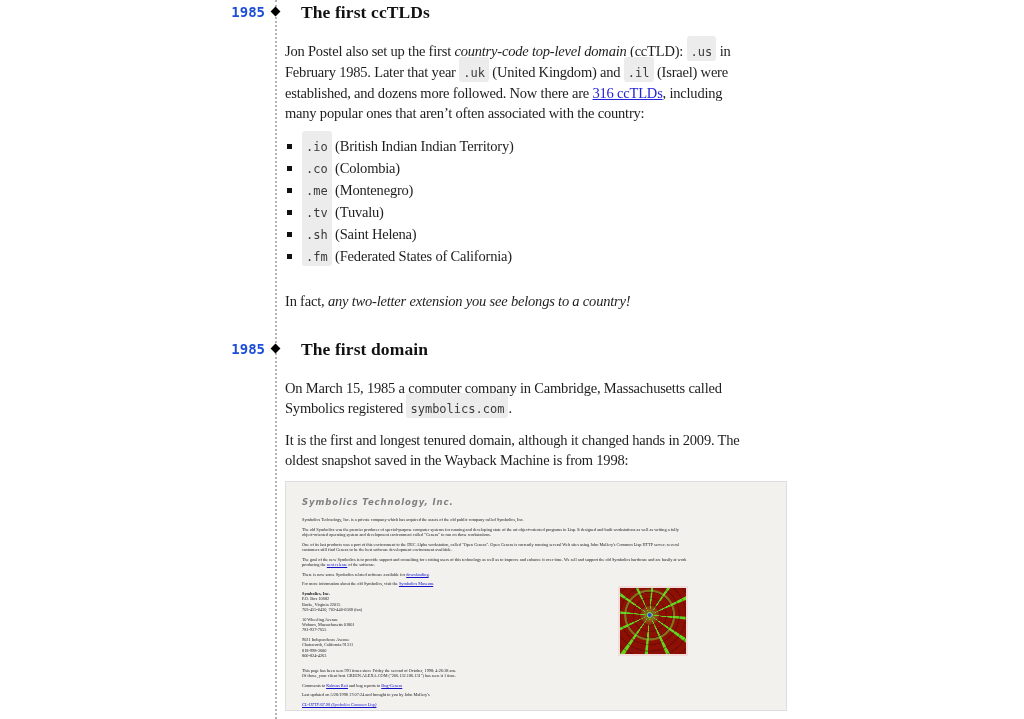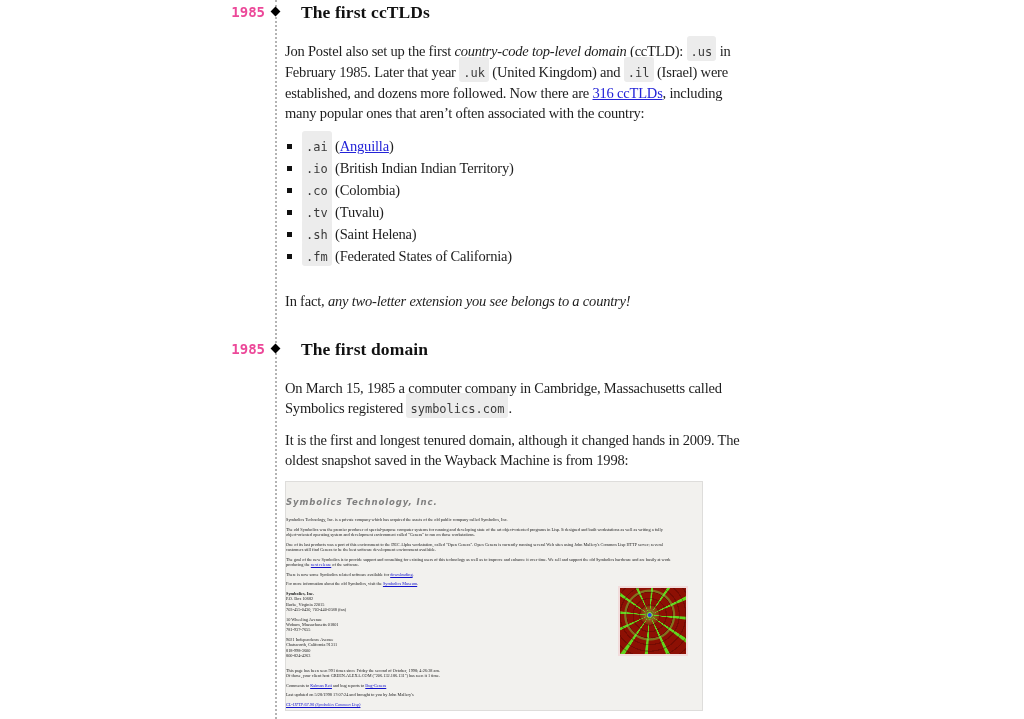--- a/index.html
+++ b/index.html
@@ -10,21 +10,21 @@
   }
   .timeline-line{
     position:absolute;left:275px;top:0;height:719px;width:0;
     border-left:2px dotted var(--timeline_dots,#b3b3b3);
   }
   .entry{position:absolute;left:285px;width:455px;}
   .entry-1{top:2px;}
   .entry-2{top:339px;}
   .year{
     position:absolute;right:100%;margin-right:20px;top:2px;
-    font-family:"DejaVu Sans Mono", monospace;font-weight:bold;font-size:14px;color:#ec4899;
+    font-family:"DejaVu Sans Mono", monospace;font-weight:bold;font-size:14px;color:#1d4ed8;
     white-space:nowrap;
   }
   .diamond{
     position:absolute;left:-13px;top:6px;width:7px;height:7px;
     background:#000;transform:rotate(45deg);
   }
   h2{
     margin:0 0 18px 16px;font-size:17.5px;font-weight:bold;color:#111;
     font-family:"Liberation Serif", serif;letter-spacing:.1px;
   }
@@ -39,23 +39,23 @@
     padding:9px 4px 2px;border-radius:3px;
   }
   ul.cctld-list{list-style:none;margin:13px 0 10px 0;padding:0 0 0 17px;}
   ul.cctld-list li{position:relative;font-size:14.5px;line-height:21px;letter-spacing:-0.2px;}
   ul.cctld-list li::before{
     content:"";position:absolute;left:-15px;top:8px;width:4.5px;height:4.5px;background:#111;
   }
   .outro{margin-top:23px;}
   
   .shot{
-    position:relative;margin-top:9px;width:418px;height:230px;box-sizing:border-box;
+    position:relative;margin-top:9px;width:502px;height:230px;box-sizing:border-box;
     background:var(--shot_bg,#f2f1ee);border:1px solid var(--shot_border,#dedddb);
-    padding:13px 0;overflow:hidden;cursor:pointer;
+    padding:13px 16px;overflow:hidden;cursor:pointer;
   }
   .shot-logo{
     font-family:"DejaVu Sans", sans-serif;font-style:italic;font-weight:600;
     font-size:8.5px;letter-spacing:0.9px;color:var(--logo_gray,#7f7f7f);margin:2px 0 10px 0;
   }
   .sp{
     font-family:"Liberation Serif", serif;font-size:4.3px;line-height:5.4px;
     color:#1a1a1a;margin:0 0 4.2px 0;letter-spacing:0;width:385px;
   }
   .sp:nth-child(10){margin-top:9px;}  
@@ -76,23 +76,23 @@
 <body>
 
 <div class="timeline-line"></div>
 
 <section class="entry entry-1">
   <div class="year">1985</div>
   <div class="diamond"></div>
   <h2>The first ccTLDs</h2>
   <p><span>Jon Postel also set up the first </span><span class="seg-em">country-code top-level domain</span><span> (ccTLD): </span><span class="seg-code">.us</span><span> in February 1985. Later that year </span><span class="seg-code">.uk</span><span> (United Kingdom) and </span><span class="seg-code">.il</span><span> (Israel) were established, and dozens more followed. Now there are </span><a class="seg-link">316 ccTLDs</a><span>, including many popular ones that aren’t often associated with the country:</span></p>
   <ul class="cctld-list">
-      <li><span class="seg-code">.ai</span><span> (</span><a class="seg-link">Anguilla</a><span>)</span></li>
       <li><span class="seg-code">.io</span><span> (British Indian Indian Territory)</span></li>
       <li><span class="seg-code">.co</span><span> (Colombia)</span></li>
+      <li><span class="seg-code">.me</span><span> (Montenegro)</span></li>
       <li><span class="seg-code">.tv</span><span> (Tuvalu)</span></li>
       <li><span class="seg-code">.sh</span><span> (Saint Helena)</span></li>
       <li><span class="seg-code">.fm</span><span> (Federated States of California)</span></li>
     </ul>
   <p class="outro"><span>In fact, </span><span class="seg-em">any two-letter extension you see belongs to a country!</span></p>
 </section>
 
 <section class="entry entry-2">
   <div class="year">1985</div>
   <div class="diamond"></div>

